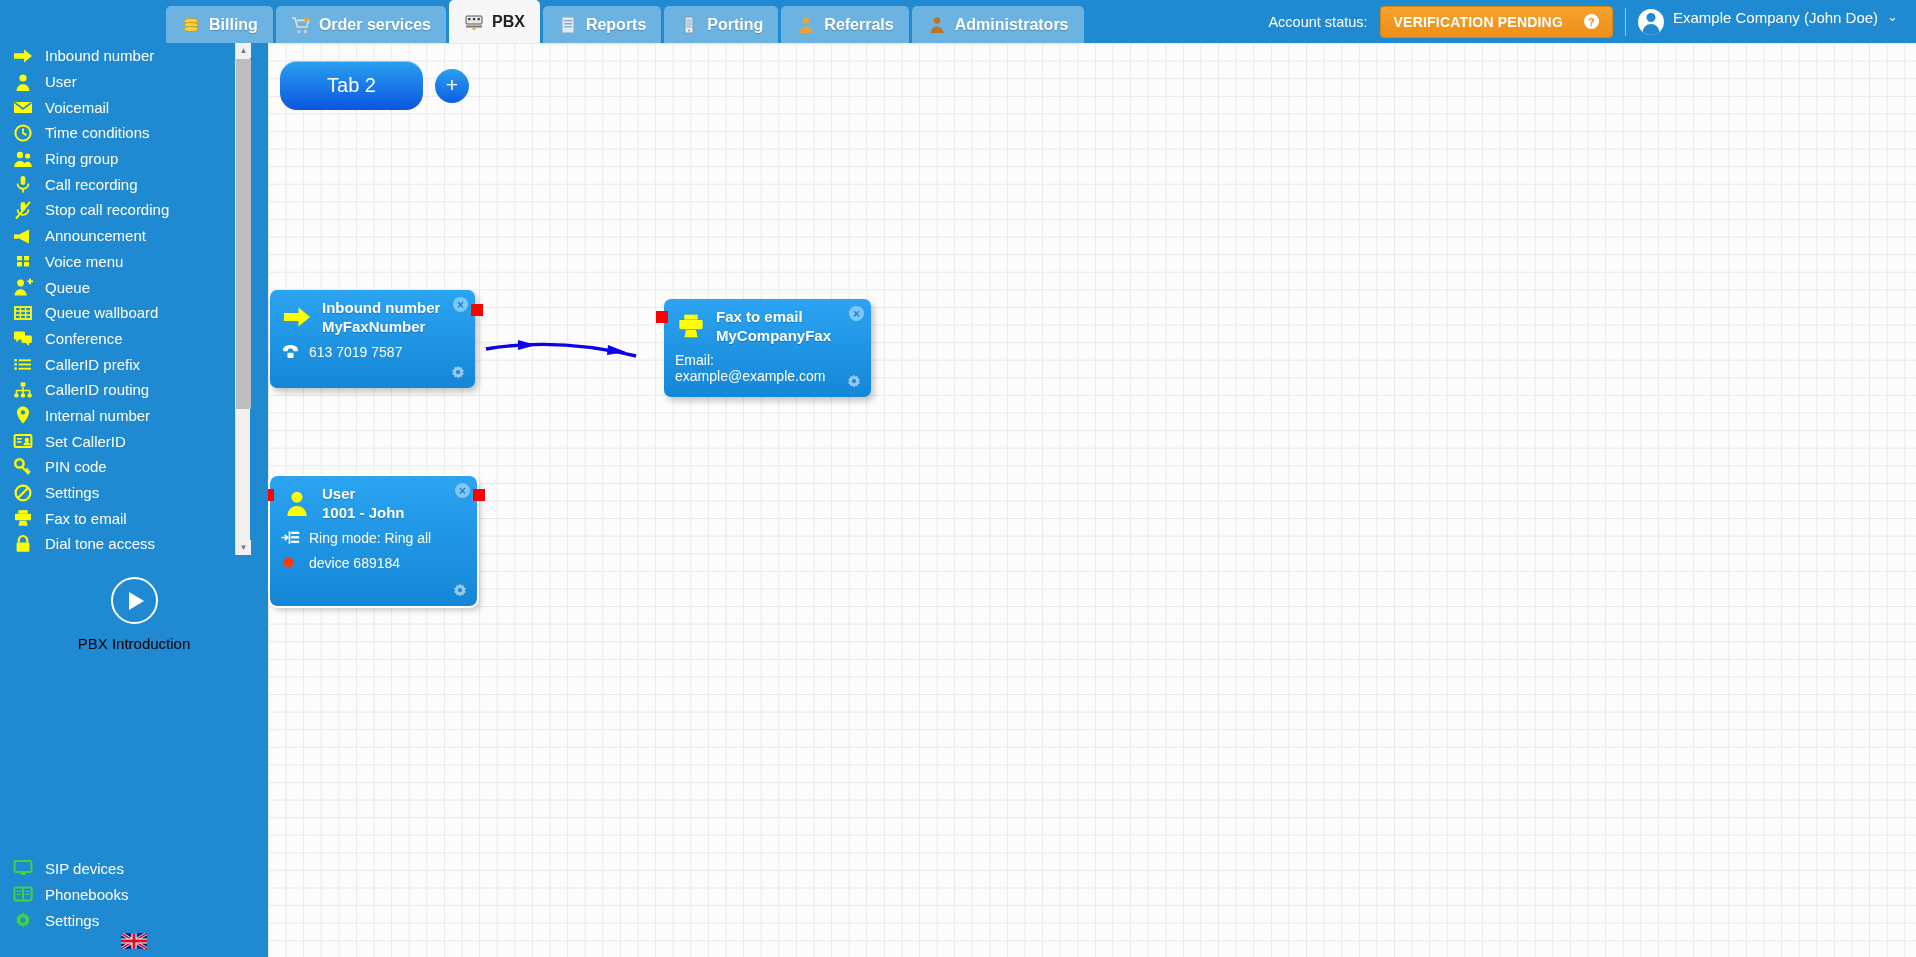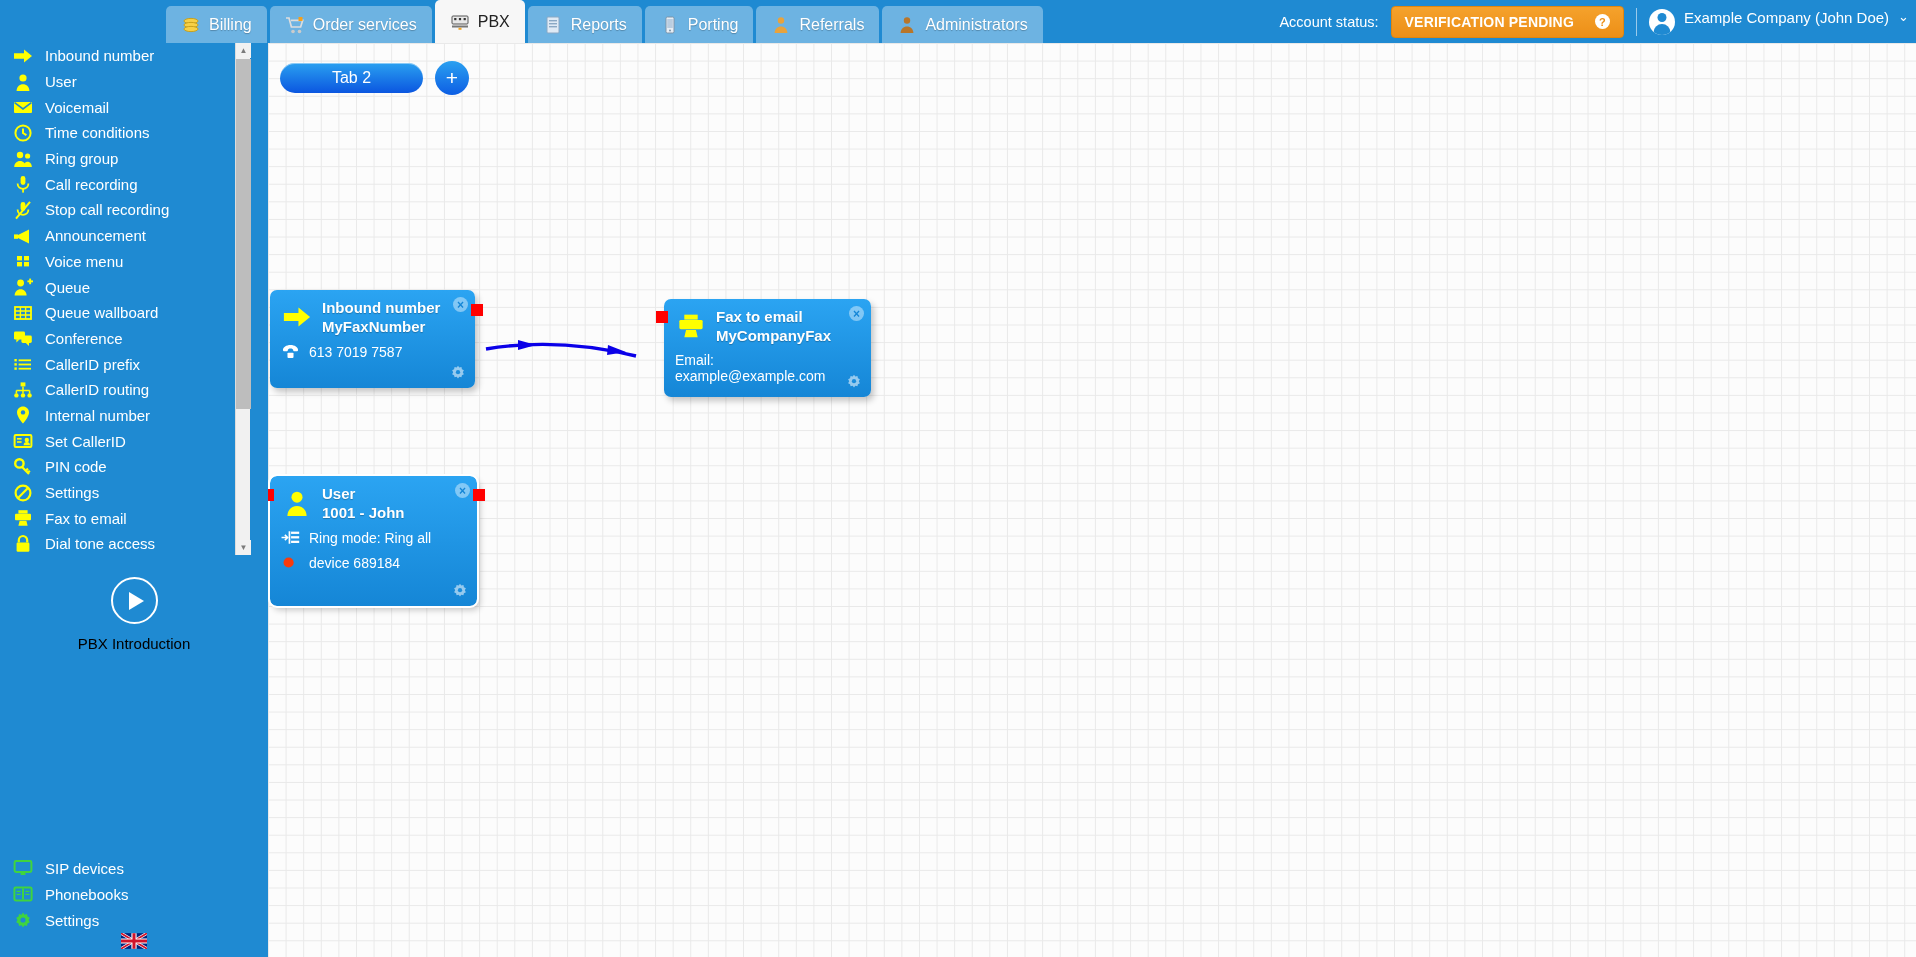--- a/index.html
+++ b/index.html
@@ -15,41 +15,41 @@
     position: absolute; left: 0; top: 0; width: 1916px; height: 43px;
     background: #1f8ad2;
     display: flex; align-items: flex-end;
   }
   .nav-left-spacer { width: 166px; height: 100%; }
   .nav-tabs { display: flex; align-items: flex-end; height: 100%; }
   .nav-tab {
     height: 37px;
     background: #6db3e2;
     color: #ffffff;
-    font-size: 16px; font-weight: normal;
+    font-size: 16px; font-weight: bold;
     display: flex; align-items: center; gap: 8px;
     padding: 0 15px;
     border-top-left-radius: 5px; border-top-right-radius: 5px;
     margin-right: 3px;
     cursor: pointer;
     white-space: nowrap;
     text-shadow: 0 1px 1px rgba(0,0,0,.25);
   }
   .nav-tab.active {
     background: #f7f7f7;
     color: #222222;
     height: 43px;
     text-shadow: none;
   }
   .nav-ico { width: 20px; height: 20px; flex: 0 0 20px; display:block; }
 
   .nav-right {
     margin-left: auto;
     display: flex; align-items: center; gap: 12px;
-    height: 43px; padding-right: 7px;
+    height: 43px; padding-right: 18px;
   }
   .acct-label { color: #ffffff; font-size: 14.5px; }
   .verif-badge {
     background: linear-gradient(#f5a22c, #ed8f17);
     color: #ffffff; font-weight: bold; font-size: 14px;
     letter-spacing: .2px;
     padding: 7px 13px; border-radius: 4px;
     display: flex; align-items: center; gap: 21px;
     cursor: pointer;
     border: 1px solid #e0860f;
@@ -182,24 +182,24 @@
       linear-gradient(to right, #e9e9e9 1px, transparent 1px),
       linear-gradient(to bottom, #e9e9e9 1px, transparent 1px);
     background-size: 17.6px 17.6px;
     overflow: hidden;
   }
   #tabstrip {
     position: absolute; left: 12px; top: 18px;
     display: flex; align-items: center; gap: 12px;
   }
   .flow-tab {
-    width: 143px; height: 30px;
+    width: 143px; height: 49px;
     background: linear-gradient(#2aa0f0, #0b56e0);
     border-radius: 17px;
-    color: #ffffff; font-size: 16px;
+    color: #ffffff; font-size: 20px;
     display: flex; align-items: center; justify-content: center;
     cursor: pointer;
     box-shadow: inset 0 1px 0 rgba(255,255,255,.45);
   }
   #add-tab {
     width: 34px; height: 34px; border-radius: 50%;
     background: linear-gradient(#2aa0f0, #0d5ee4);
     display: flex; align-items: center; justify-content: center;
     cursor: pointer;
   }

